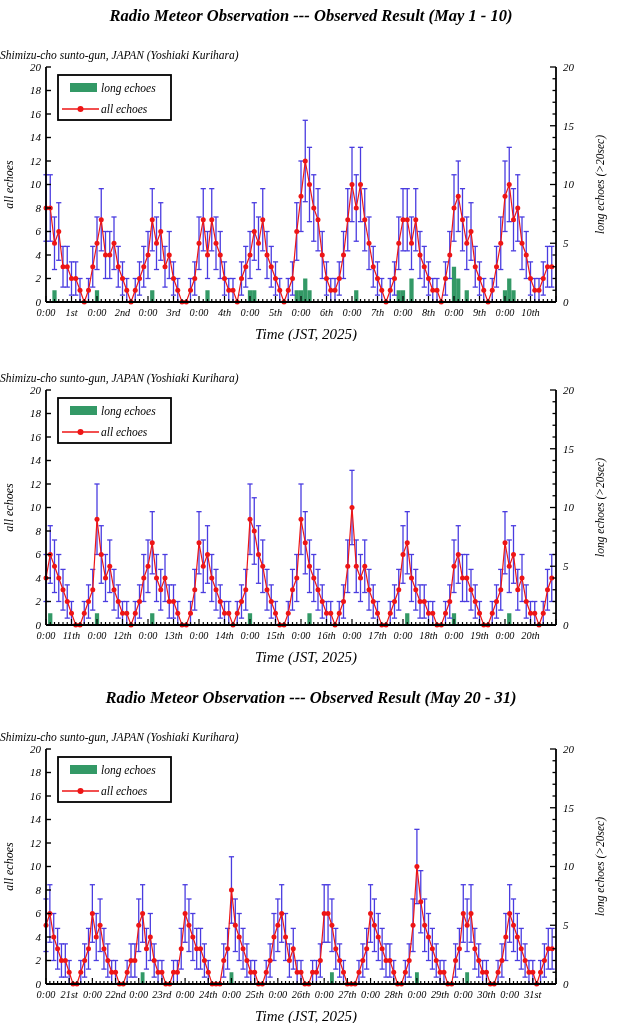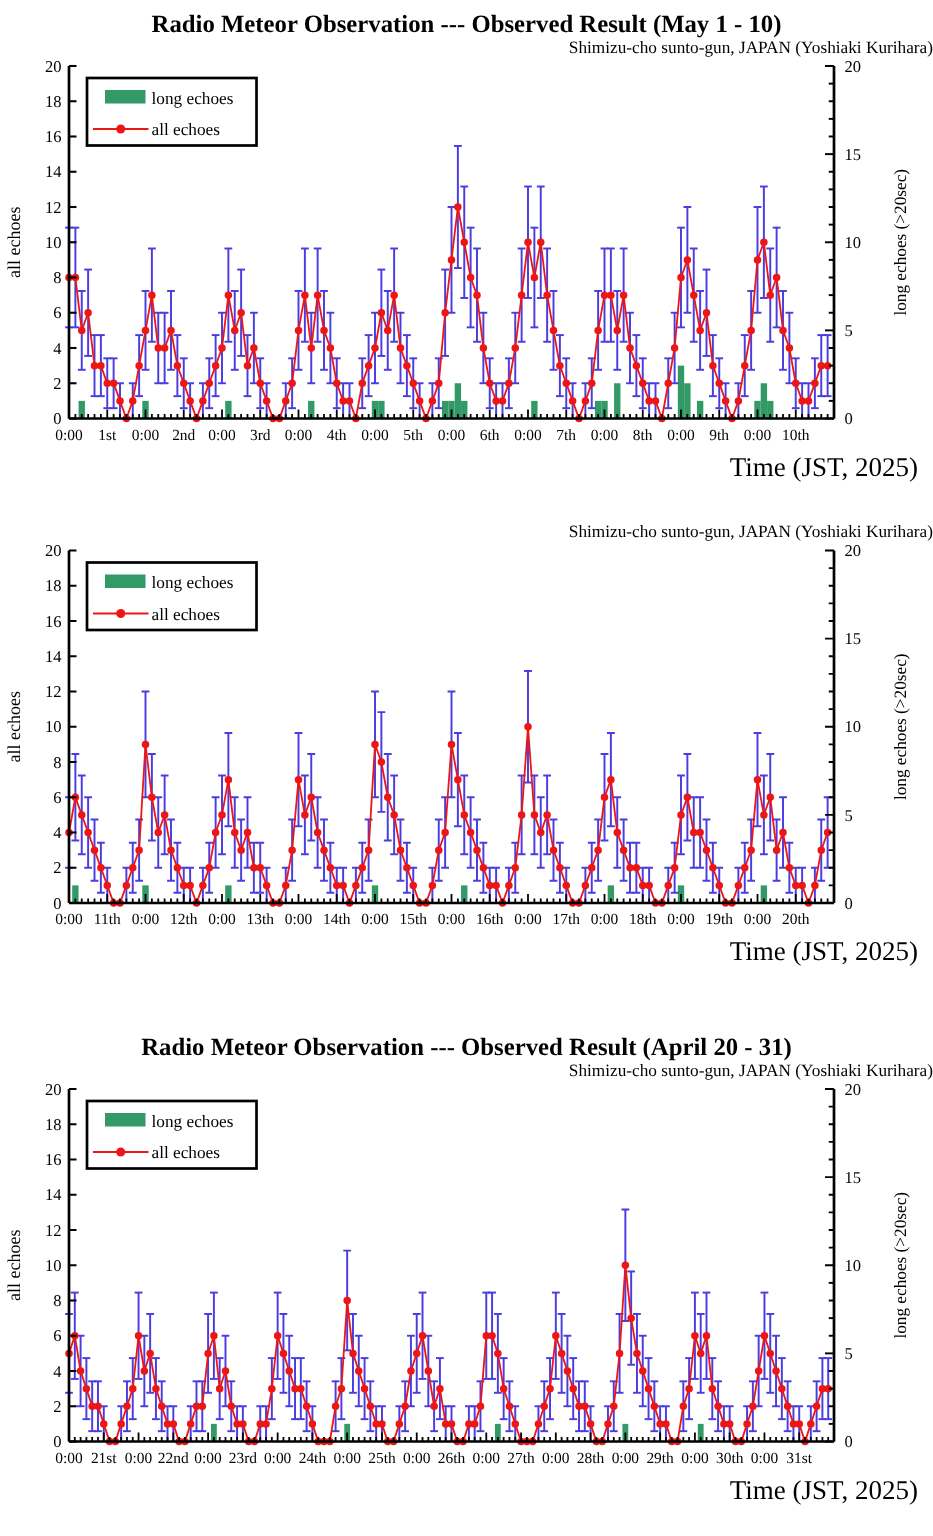--- a/index.html
+++ b/index.html
@@ -1,21 +1,21 @@
 <!DOCTYPE html>
 <html><head>
 <meta charset="utf-8">
 <style>
   html,body{margin:0;padding:0;background:#ffffff;}
   body{width:622px;height:1024px;overflow:hidden;font-family:"Liberation Serif",serif;color:#000;}
-  .chart{height:341px;box-sizing:border-box;padding-top:7px;overflow:hidden;}
+  .chart{height:341px;box-sizing:border-box;padding-top:7px;overflow:hidden;font-style:italic;}
   .title{text-align:center;font-weight:bold;font-size:16.5px;line-height:18px;letter-spacing:0px;}
-  .subtitle{text-align:right;font-size:11.5px;line-height:14px;}
+  .subtitle{text-align:left;font-size:11.5px;line-height:14px;margin-top:23px;}
   svg.plot{display:block;width:622px;height:264px;margin-top:1px;}
-  .xlabel{text-align:right;padding-right:10px;font-size:18px;line-height:15px;}
+  .xlabel{text-align:center;padding-right:10px;font-size:15px;line-height:15px;}
 </style>
 </head>
 <body>
 
 <section class="chart">
   <div class="title">Radio Meteor Observation --- Observed Result (May 1 - 10)</div>
   <div class="subtitle">Shimizu-cho sunto-gun, JAPAN (Yoshiaki Kurihara)</div>
   <svg class="plot" viewBox="0 0 622 264">
       <g>
         <rect x="52.375" y="227.25" width="4.25" height="11.75" fill="#339966"></rect>
@@ -1336,21 +1336,21 @@
         <text x="101" y="29" font-size="11.5" font-family="Liberation Serif, serif">long echoes</text>
         <line x1="62" y1="46" x2="99" y2="46" stroke="#ee1515" stroke-width="1.4"></line>
         <circle cx="80.5" cy="46" r="3" fill="#ee1515"></circle>
         <text x="101" y="50" font-size="11.5" font-family="Liberation Serif, serif">all echoes</text>
       </g>
     </svg>
   <div class="xlabel">Time (JST, 2025)</div>
 </section>
 
 <section class="chart">
-  <div class="title">Radio Meteor Observation --- Observed Result (April 20 - 31)</div>
+  <div class="title">Radio Meteor Observation --- Observed Result (May 20 - 31)</div>
   <div class="subtitle">Shimizu-cho sunto-gun, JAPAN (Yoshiaki Kurihara)</div>
   <svg class="plot" viewBox="0 0 622 264">
       <g>
         <rect x="140.6590909090909" y="227.25" width="3.8636363636363638" height="11.75" fill="#339966"></rect>
         <rect x="229.52272727272728" y="227.25" width="3.8636363636363638" height="11.75" fill="#339966"></rect>
         <rect x="329.97727272727275" y="227.25" width="3.8636363636363638" height="11.75" fill="#339966"></rect>
         <rect x="414.97727272727275" y="227.25" width="3.8636363636363638" height="11.75" fill="#339966"></rect>
         <rect x="465.20454545454544" y="227.25" width="3.8636363636363638" height="11.75" fill="#339966"></rect>
       </g>
       <g>

